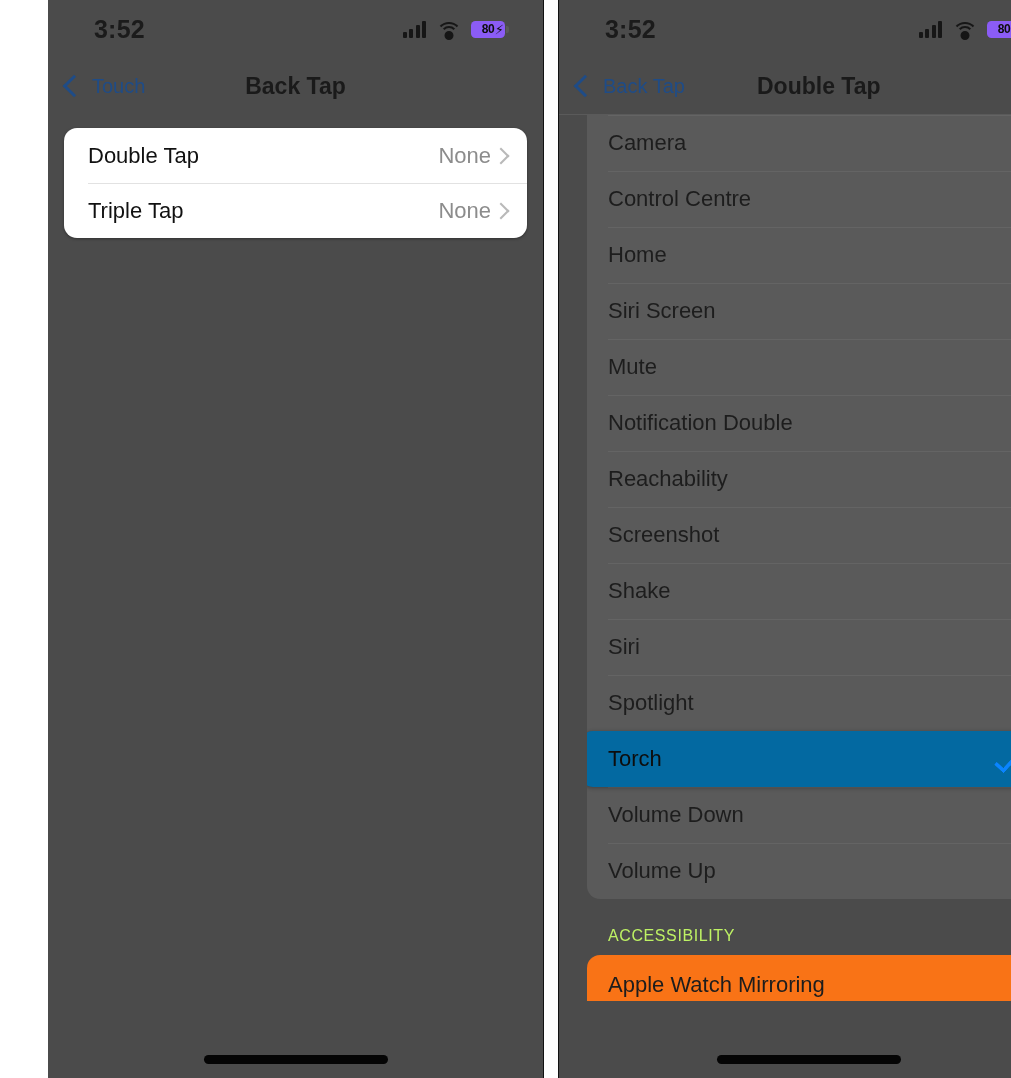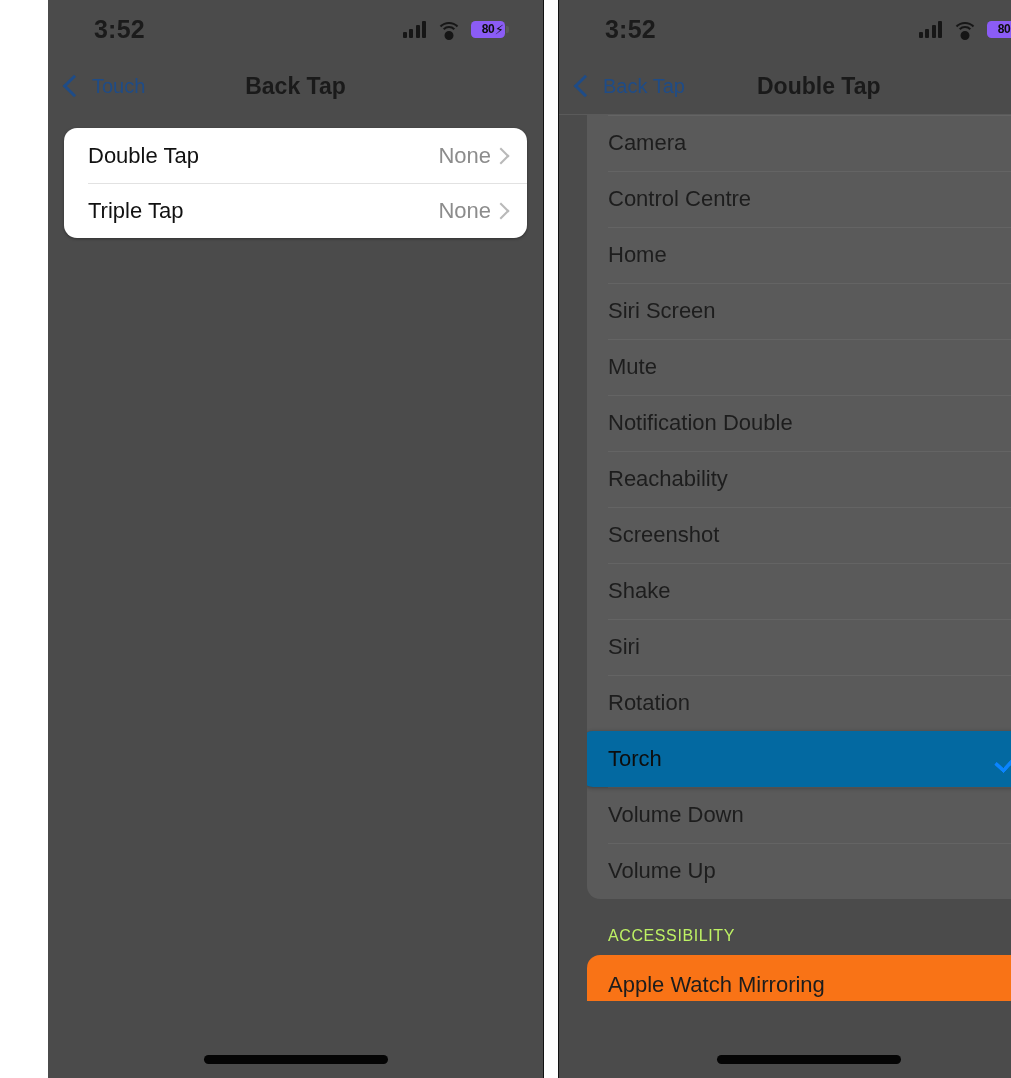--- a/index.html
+++ b/index.html
@@ -273,21 +273,21 @@
         <div class="list-row">
           <span class="lbl">Screenshot</span>
         </div>
         <div class="list-row">
           <span class="lbl">Shake</span>
         </div>
         <div class="list-row">
           <span class="lbl">Siri</span>
         </div>
         <div class="list-row">
-          <span class="lbl">Rotation</span>
+          <span class="lbl">Spotlight</span>
         </div>
 
         <div class="list-row selected">
           <span class="lbl">Torch</span>
           <span class="check"></span>
         </div>
 
         <div class="list-row">
           <span class="lbl">Volume Down</span>
         </div>

